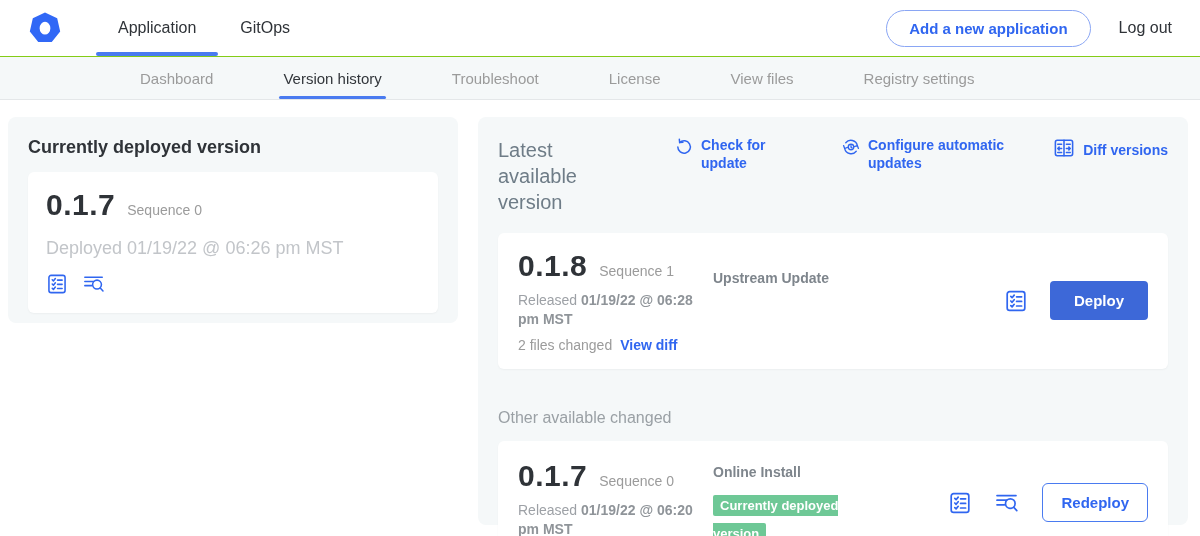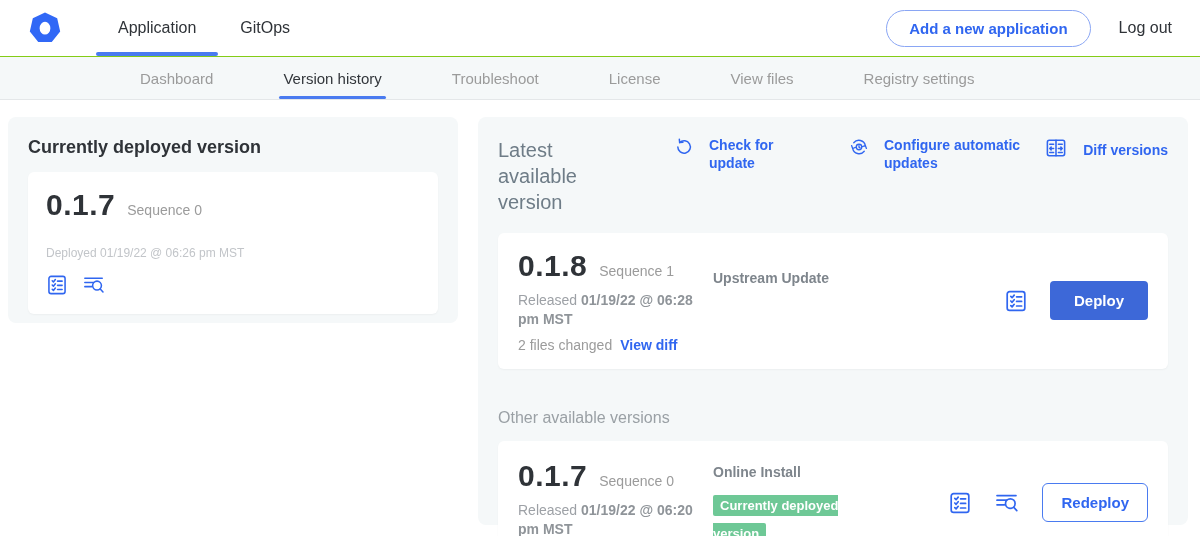--- a/index.html
+++ b/index.html
@@ -37,30 +37,30 @@
   .panel-left { left:8px; top:17px; width:450px; height:206px; }
   .panel-right { left:478px; top:17px; width:710px; height:408px; }
 
   .panel-title { font-size:18px; font-weight:bold; color:#2f3338; }
   .card { background:#fff; border-radius:6px; box-shadow:0 1px 2px rgba(0,0,0,.04); }
 
   .left-card { margin-top:14px; padding:16px 18px 18px; }
   .ver-row { display:flex; align-items:baseline; }
   .ver-num { font-size:30px; font-weight:bold; color:#2f3338; letter-spacing:.5px; }
   .ver-seq { font-size:14px; color:#9b9b9b; margin-left:12px; }
-  .deployed-at { margin-top:24px; font-size:12px; color:#c2c5c9; }
+  .deployed-at { margin-top:16px; font-size:18px; color:#c2c5c9; }
   .icon-row { margin-top:14px; display:flex; gap:14px; }
   .blue-icon { color:#3066f0; display:inline-flex; cursor:pointer; }
 
   
   .avail-head { display:flex; align-items:flex-start; }
   .avail-title { width:128px; font-size:20px; line-height:1.3; color:#6e7c87; }
   .head-action { display:flex; align-items:flex-start; gap:7px; color:#3066f0;
     font-size:14px; font-weight:bold; line-height:1.25; cursor:pointer; }
-  .head-action .txt { max-width:150px;margin-left:8px; }
+  .head-action .txt { max-width:150px; }
   .act-check { margin-left:48px; }
   .act-check .txt { max-width:82px; }
   .act-config { margin-left:58px; }
   .act-diff { margin-left:auto; align-items:center; }
 
   
   .ver-card { margin-top:18px; padding:16px 20px; display:flex; align-items:stretch; }
   .ver-card .col-left { width:195px; flex:none; }
   .released { margin-top:8px; font-size:14px; color:#9da1a6; line-height:1.35; }
   .released .date { font-weight:bold; color:#8f9499; }
@@ -242,21 +242,21 @@
             <path d="M6.8 12l1.3 1.3 2.1-2.6"></path>
               <line x1="12.6" y1="12.4" x2="17.6" y2="12.4"></line>
             <path d="M6.8 16.6l1.3 1.3 2.1-2.6"></path>
               <line x1="12.6" y1="17" x2="17.6" y2="17"></line>
           </svg>
         </span>
         <button class="btn-primary">Deploy</button>
       </div>
     </div>
 
-    <div class="other-heading">Other available versions</div>
+    <div class="other-heading">Other available changed</div>
 
     <div class="card ver-card other">
       <div class="col-left">
         <div class="ver-row">
           <span class="ver-num">0.1.7</span>
           <span class="ver-seq">Sequence 0</span>
         </div>
         <p class="released">
           <span>Released</span>
           <span class="date">01/19/22 @ 06:20 pm MST</span>

